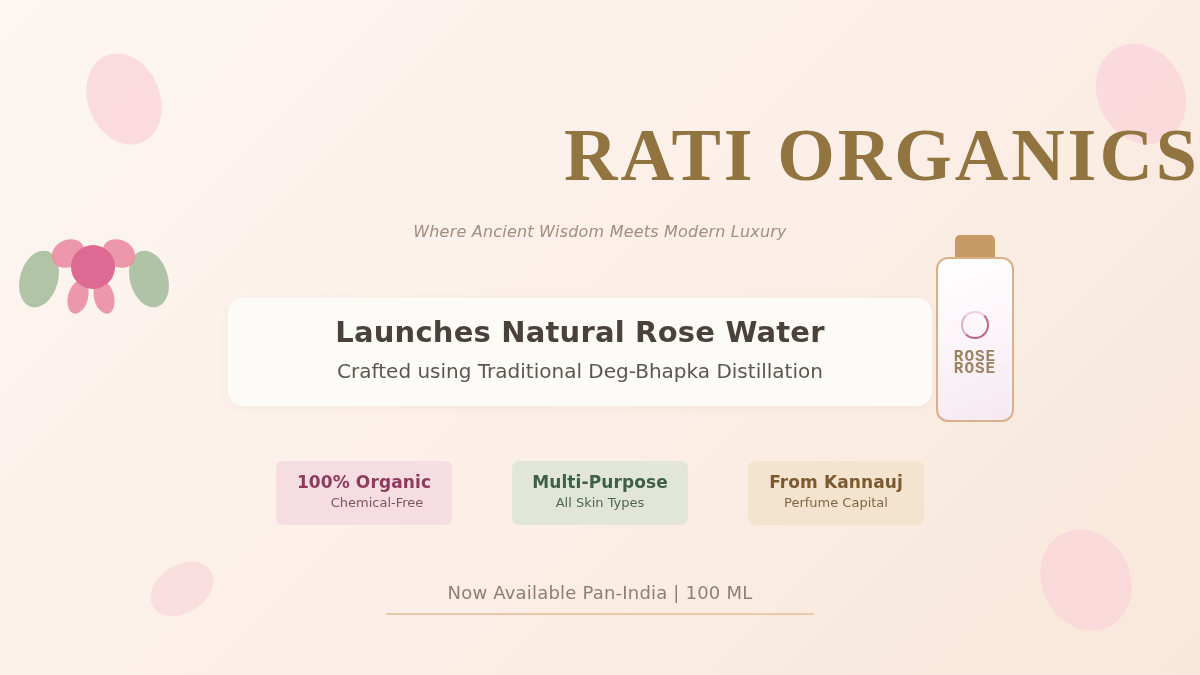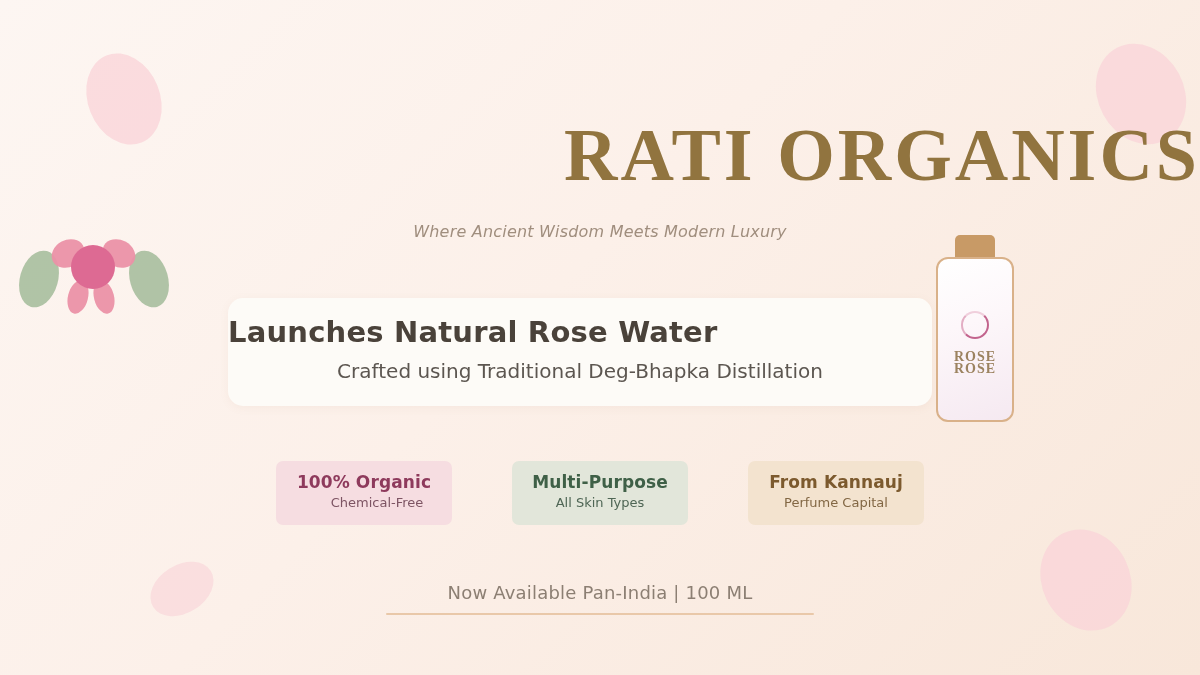--- a/index.html
+++ b/index.html
@@ -100,21 +100,21 @@
     width: 704px;
     height: 108px;
     background: #fdfbf7;
     border-radius: 15px;
     box-shadow: 0 2px 10px rgba(170,130,100,.07);
   }
   .announce-headline {
     position: absolute;
     left: 0; right: 0;
     top: 17px;
-    text-align: left;
+    text-align: center;
     font-size: 29px;
     font-weight: 700;
     color: #4a423a;
     letter-spacing: .2px;
   }
   .announce-sub {
     position: absolute;
     left: 0; right: 0;
     top: 61px;
     text-align: center;
@@ -160,22 +160,22 @@
     border: 2px solid #c2648d;
     border-top-color: #f0cfdc;
     border-left-color: #e3aec4;
     box-sizing: border-box;
   }
   .bottle-label {
     position: absolute;
     left: 0; right: 0;
     top: 92px;
     text-align: center;
-    font-family: Liberation Serif, serif;
-    font-size: 14px;
+    font-family: Liberation Mono, monospace;
+    font-size: 16px;
     font-weight: 700;
     letter-spacing: 1px;
     line-height: 12px;
     color: #9c8360;
   }
 
   
   .features {
     position: absolute;
     left: 276px;

